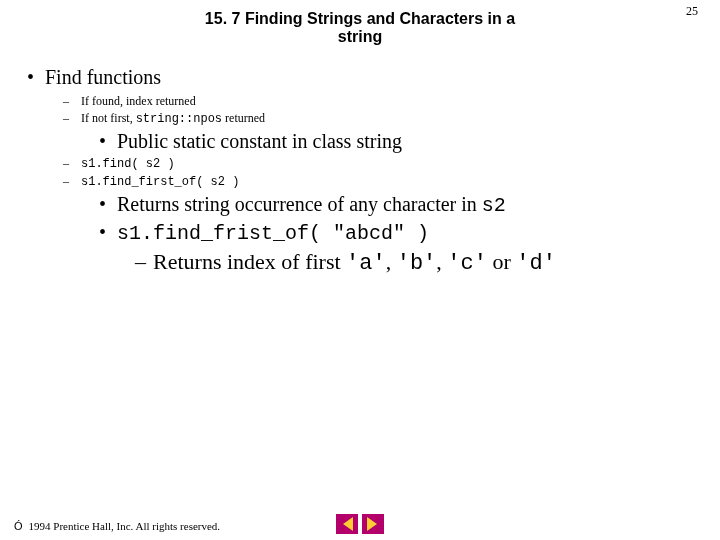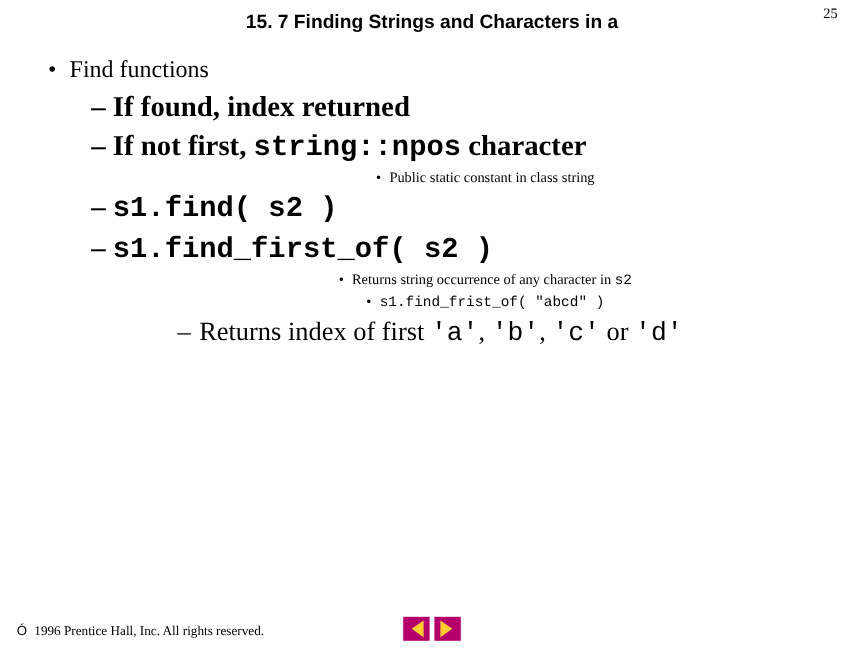--- a/index.html
+++ b/index.html
@@ -21,30 +21,30 @@
   }
   .title {
     font-family: Arial, Helvetica, sans-serif;
     font-weight: bold;
     font-size: 16px;
     text-align: center;
     margin: 10px 90px 18px 90px;
     line-height: 1.15;
   }
   .content {
-    margin-left: 40px;
+    margin-left: 27px;
     margin-right: 30px;
     font-size: 20px;
     line-height: 1.25;
   }
   .l1 { margin: 4px 0; }
   .l1 .bullet { display:inline-block; width: 18px; }
-  .l2 { margin: 2px 0 2px 36px; font-size: 24px; font-weight: bold; }
+  .l2 { margin: 2px 0 2px 36px; font-size: 12px; }
   .l2 .dash { display:inline-block; width: 18px; }
-  .l3 { margin: 2px 0 2px 72px; font-size: 12px; text-align: center; }
+  .l3 { margin: 2px 0 2px 72px; font-size: 20px; }
   .l3 .dot { display:inline-block; width: 18px; }
   .l4 { margin: 2px 0 2px 108px; font-size: 22px; }
   .l4 .dash { display:inline-block; width: 18px; }
   .mono { font-family: "Courier New", Courier, monospace; }
   .footer {
     position: absolute;
     left: 14px;
     bottom: 8px;
     font-size: 11px;
     display: flex;
@@ -78,34 +78,35 @@
   .arrow-box .tri-left  { right: 5px; border-right: 10px solid #ffcc33; }
   .arrow-box .tri-right { left: 5px;  border-left: 10px solid #ffcc33; }
 </style>
 </head>
 <body>
 
 <div class="page-number">25</div>
 
 <div class="title">
   <span>15. 7  Finding Strings and Characters in a</span><br>
+  <span>string</span>
 </div>
 
 <div class="content">
 
   <div class="l1">
     <span class="bullet">•</span><span>Find functions</span>
   </div>
 
   <div class="l2">
     <span class="dash">–</span><span>If found, index returned</span>
   </div>
 
   <div class="l2">
-    <span class="dash">–</span><span>If not first, </span><span class="mono">string::npos</span><span> character</span>
+    <span class="dash">–</span><span>If not first, </span><span class="mono">string::npos</span><span> returned</span>
   </div>
 
   <div class="l3">
     <span class="dot">•</span><span>Public static constant in class string</span>
   </div>
 
   <div class="l2">
     <span class="dash">–</span><span class="mono">s1.find( s2 )</span>
   </div>
 
@@ -124,21 +125,21 @@
   </div>
 
   <div class="l4">
     <span class="dash">–</span><span>Returns index of first </span><span class="mono">'a'</span><span>, </span><span class="mono">'b'</span><span>, </span><span class="mono">'c'</span><span> or </span><span class="mono">'d'</span>
   </div>
 
 </div>
 
 <div class="footer">
   <span class="copy-sym">Ó</span>
-  <span>1996 Prentice Hall, Inc. All rights reserved.</span>
+  <span>1994 Prentice Hall, Inc. All rights reserved.</span>
 </div>
 
 <div class="nav-arrows">
   <div class="arrow-box">
     <div class="tri-left"></div>
   </div>
   <div class="arrow-box">
     <div class="tri-right"></div>
   </div>
 </div>

